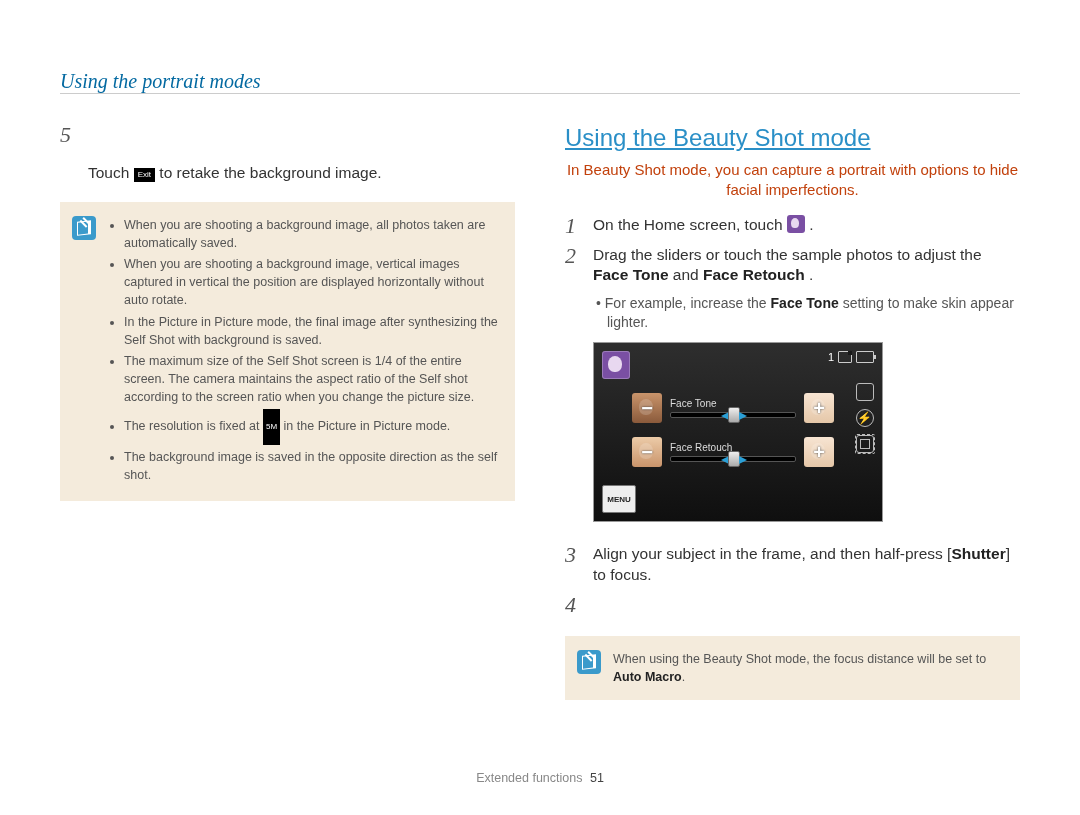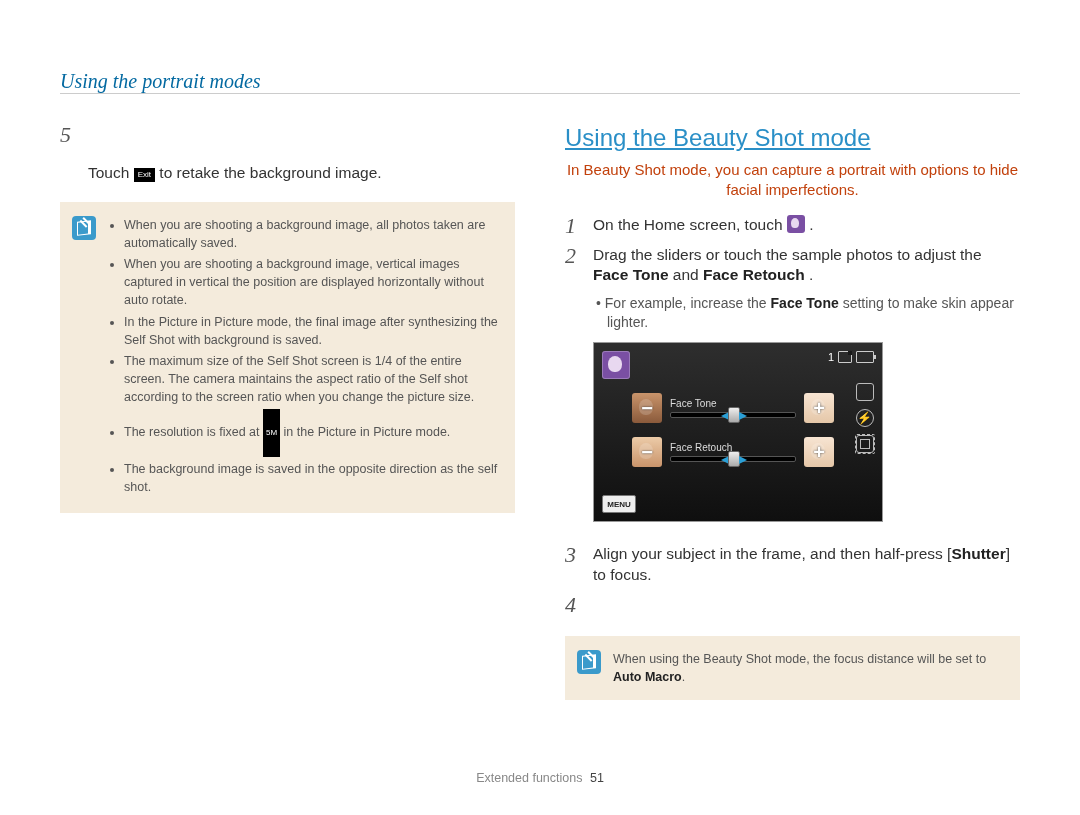--- a/index.html
+++ b/index.html
@@ -110,21 +110,21 @@
     line-height: 1.35;
     color: #c2410c;
     margin-bottom: 14px;
     text-align: center;
   }
   .resolution-badge {
     display: inline-block;
     background: #000;
     color: #fff;
     font-size: 8px;
-    padding: 20px 3px;
+    padding: 14px 3px;
     vertical-align: 1px;
     line-height: 1;
   }
   .mode-icon {
     display: inline-flex;
     width: 18px; height: 18px;
     background: #7a4fa3;
     border-radius: 3px;
     vertical-align: -3px;
     position: relative;
@@ -206,21 +206,21 @@
   .slider-track { height:6px; background:#000; border:1px solid #555; border-radius:2px; position:relative; }
   .slider-arrows::before, .slider-arrows::after {
     content:""; position:absolute; top:-1px; width:0; height:0;
     border-top:4px solid transparent; border-bottom:4px solid transparent;
   }
   .slider-arrows::before { left:40%; border-right:8px solid #2a9fd6; }
   .slider-arrows::after { left:55%; border-left:8px solid #2a9fd6; }
   .slider-thumb { position:absolute; left:46%; top:-6px; width:12px; height:16px; background:linear-gradient(#eee,#aaa); border:1px solid #666; border-radius:2px; }
   .menu-btn {
     position:absolute; left:8px; bottom:8px;
-    width:34px; height:18px; background:#eee; border:1px solid #777; border-radius:2px;
+    width:34px; height:28px; background:#eee; border:1px solid #777; border-radius:2px;
     font-size:8px; color:#222; font-weight:700;
     display:flex; align-items:center; justify-content:center;
   }
   .footer {
     position: absolute;
     bottom: 30px;
     left: 0; right: 0;
     text-align: center;
     font-size: 12.5px;
     color: #888;

